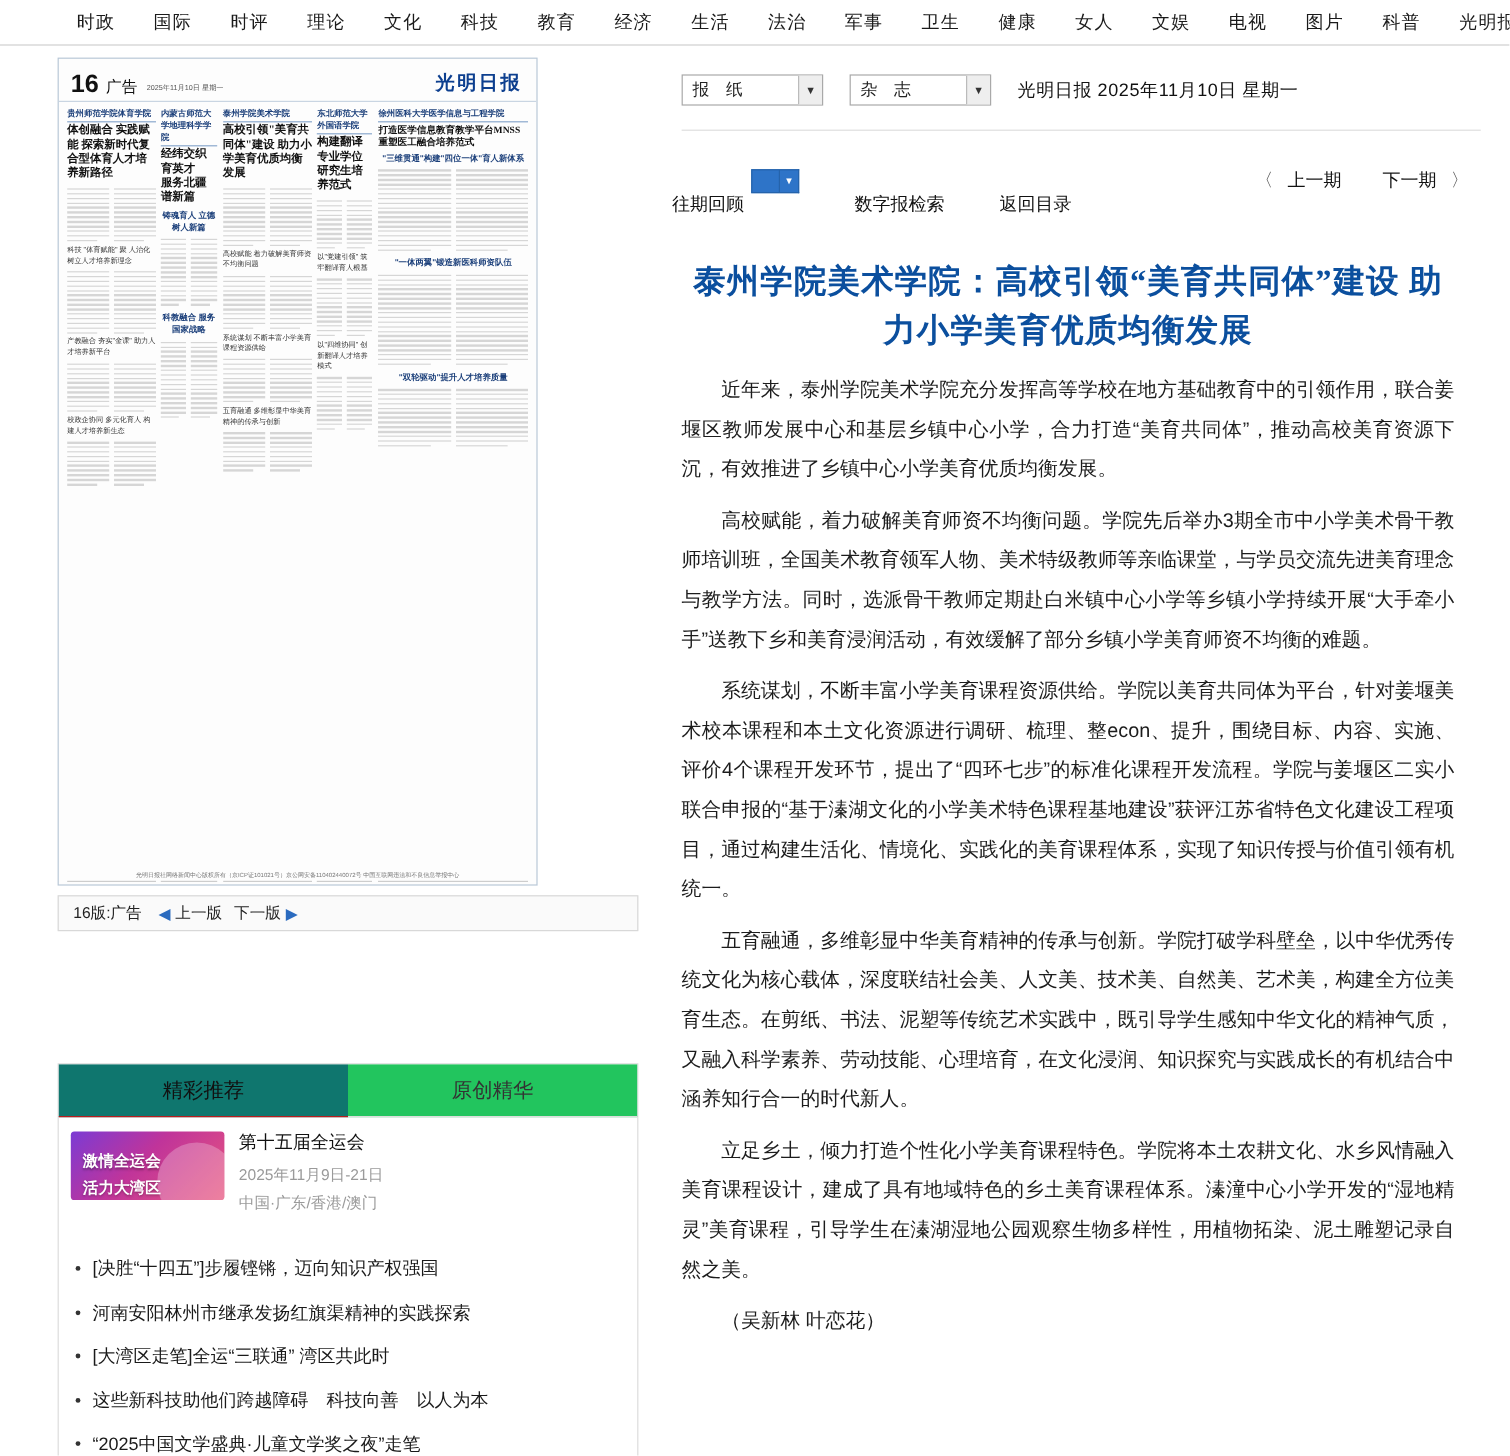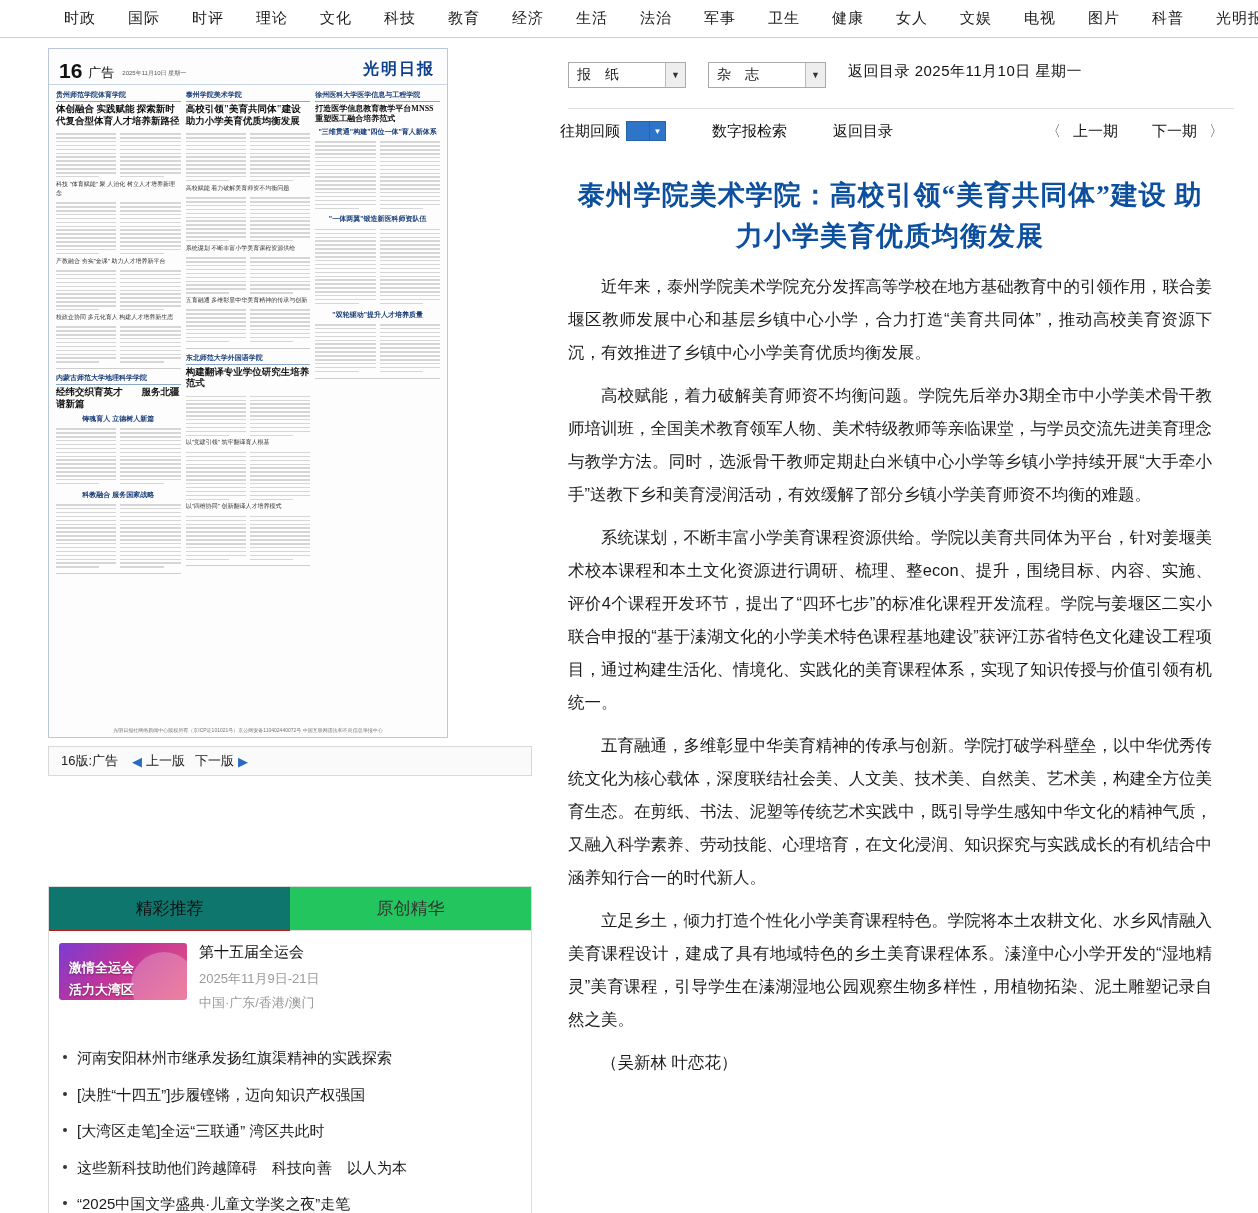--- a/index.html
+++ b/index.html
@@ -79,21 +79,21 @@
     color:#0d3f8f;
     font-family:Liberation Mono, monospace;
     letter-spacing:2px;
   }
   .paper-body {
     display:flex;
     gap:5px;
     padding:5px 7px 0 7px;
     height:650px;
   }
-  .pcol { flex:1; display:flex; flex-direction:column; gap:4px; }
+  .pcol { flex:1; display:flex; flex-direction:row; gap:4px; }
   .art {
     border-bottom:1px solid #cdcdcd;
     padding-bottom:3px;
   }
   .art .kicker {
     font-size:7px;
     font-weight:bold;
     color:#1b3f7a;
     margin-bottom:2px;
     border-bottom:1px solid #8aa8cc;
@@ -222,21 +222,21 @@
   .rec-list li:before {
     content:"";
     position:absolute; left:0; top:15px;
     width:4px; height:4px; border-radius:50%;
     background:#333;
   }
 
   
   .toolbar-row {
     display:flex;
-    align-items:flex-start;
+    align-items:center;
     padding:14px 0 0 8px;
     gap:0;
   }
   .sel {
     width:118px; height:26px;
     border:1px solid #a9a9a9;
     background:#fff;
     font-size:14px;
     color:#222;
     display:flex; align-items:center;
@@ -260,21 +260,21 @@
     margin-top:20px;
     border-top:1px solid #dedede;
     width:666px;
     margin-left:8px;
   }
   .toolbar-row2 {
     display:flex; align-items:center;
     padding:12px 0 0 0;
     font-size:15px; color:#111;
   }
-  .t2item { margin-right:46px; cursor:pointer; white-space:nowrap; }
+  .t2item { margin-right:46px; cursor:pointer; white-space:nowrap;margin-top:40px; }
   .t2item.first { margin-left:0; }
   .spin {
     display:inline-flex; align-items:center;
     margin-left:10px;
     vertical-align:middle;
   }
   .spin .box {
     width:24px; height:20px;
     background:#2e74c8;
     border:1px solid #2563ab;
@@ -951,41 +951,41 @@
           <span class="blob"></span>
         </div>
         <div class="rec-meta">
           <div class="title">第十五届全运会</div>
           <div class="date">2025年11月9日-21日</div>
           <div class="place">中国·广东/香港/澳门</div>
         </div>
       </div>
 
       <ul class="rec-list">
+        <li>[决胜“十四五”]步履铿锵，迈向知识产权强国</li>
         <li>河南安阳林州市继承发扬红旗渠精神的实践探索</li>
-        <li>[决胜“十四五”]步履铿锵，迈向知识产权强国</li>
         <li>[大湾区走笔]全运“三联通” 湾区共此时</li>
         <li>这些新科技助他们跨越障碍　科技向善　以人为本</li>
         <li>“2025中国文学盛典·儿童文学奖之夜”走笔</li>
       </ul>
     </div>
   </div>
 
   <div class="rightcol">
 
     <div class="toolbar-row">
       <div class="sel">
         <span>报　纸</span>
         <span class="caret">▼</span>
       </div>
       <div class="sel">
         <span>杂　志</span>
         <span class="caret">▼</span>
       </div>
-      <div class="date-line">返回目录  2025年11月10日  星期一</div>
+      <div class="date-line">光明日报  2025年11月10日  星期一</div>
     </div>
 
     <div class="toolbar-sep"></div>
 
     <div class="toolbar-row2">
       <span class="t2item first">往期回顾</span>
       <span class="spin" style="margin-left:-40px;margin-right:46px;">
         <span class="box"></span>
         <span class="dn">▼</span>
       </span>

